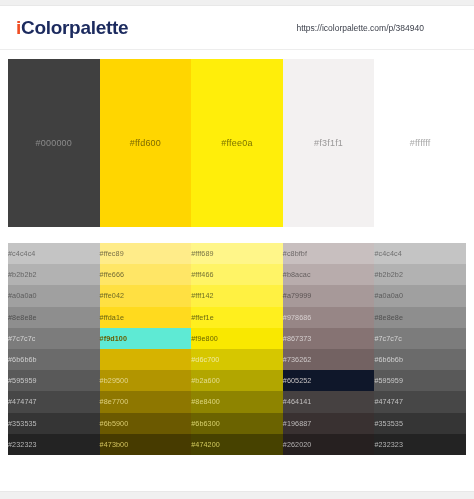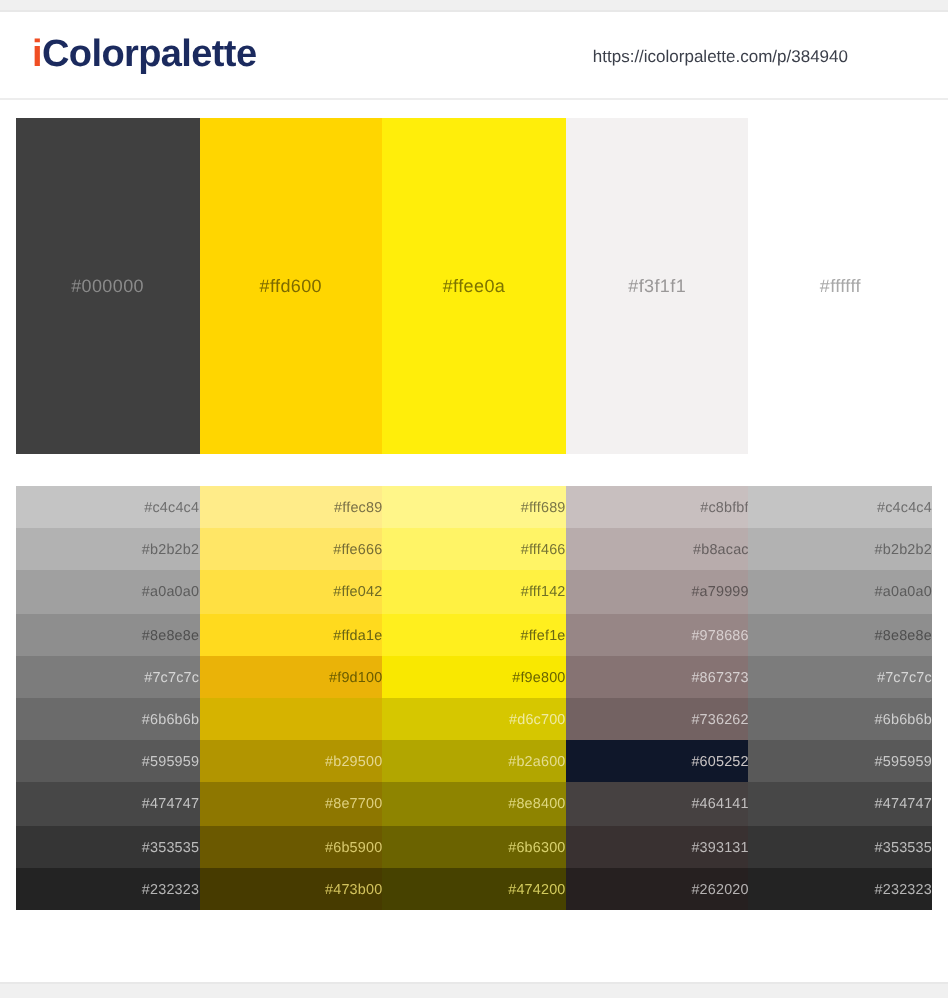--- a/index.html
+++ b/index.html
@@ -77,21 +77,21 @@
     flex-direction: column;
   }
   .grid-row {
     display: flex;
     height: 21.2px;
   }
   .cell {
     flex: 1 1 0;
     display: flex;
     align-items: center;
-    justify-content: flex-end;
+    justify-content: flex-start;
   }
   .cell-label {
     font-size: 7.2px;
     letter-spacing: 0.1px;
     white-space: nowrap;
     user-select: none;
   }
   
   .bottom-strip {
     position: absolute;
@@ -185,37 +185,37 @@
         </div>
         <div class="cell" style="background: rgb(160, 160, 160);">
           <span class="cell-label" style="color: rgb(91, 91, 91);">#a0a0a0</span>
         </div>
       </div>
       <div class="grid-row">
         <div class="cell" style="background: rgb(142, 142, 142);">
           <span class="cell-label" style="color: rgb(79, 79, 79);">#8e8e8e</span>
         </div>
         <div class="cell" style="background: rgb(255, 218, 30);">
-          <span class="cell-label" style="color: rgb(106, 100, 20); margin-left: 13px;">#ffda1e</span>
+          <span class="cell-label" style="color: rgb(106, 100, 20);">#ffda1e</span>
         </div>
         <div class="cell" style="background: rgb(255, 239, 30);">
           <span class="cell-label" style="color: rgb(106, 103, 20);">#ffef1e</span>
         </div>
         <div class="cell" style="background: rgb(151, 134, 134);">
           <span class="cell-label" style="color: rgb(216, 208, 208);">#978686</span>
         </div>
         <div class="cell" style="background: rgb(142, 142, 142);">
           <span class="cell-label" style="color: rgb(79, 79, 79);">#8e8e8e</span>
         </div>
       </div>
       <div class="grid-row">
         <div class="cell" style="background: rgb(124, 124, 124);">
           <span class="cell-label" style="color: rgb(214, 214, 214);">#7c7c7c</span>
         </div>
-        <div class="cell" style="background: #eab308;">
+        <div class="cell" style="background: #5eead4; font-weight: bold;">
           <span class="cell-label" style="color: rgb(106, 92, 0);">#f9d100</span>
         </div>
         <div class="cell" style="background: rgb(249, 232, 0);">
           <span class="cell-label" style="color: rgb(106, 102, 0);">#f9e800</span>
         </div>
         <div class="cell" style="background: rgb(134, 115, 115);">
           <span class="cell-label" style="color: rgb(214, 208, 208);">#867373</span>
         </div>
         <div class="cell" style="background: rgb(124, 124, 124);">
           <span class="cell-label" style="color: rgb(214, 214, 214);">#7c7c7c</span>
@@ -276,21 +276,21 @@
         <div class="cell" style="background: rgb(53, 53, 53);">
           <span class="cell-label" style="color: rgb(188, 188, 188);">#353535</span>
         </div>
         <div class="cell" style="background: rgb(107, 89, 0);">
           <span class="cell-label" style="color: rgb(216, 201, 109);">#6b5900</span>
         </div>
         <div class="cell" style="background: rgb(107, 99, 0);">
           <span class="cell-label" style="color: rgb(216, 209, 109);">#6b6300</span>
         </div>
         <div class="cell" style="background: rgb(57, 49, 49);">
-          <span class="cell-label" style="color: rgb(188, 185, 185);">#393131</span>
+          <span class="cell-label" style="color: rgb(188, 185, 185);">#196887</span>
         </div>
         <div class="cell" style="background: rgb(53, 53, 53);">
           <span class="cell-label" style="color: rgb(188, 188, 188);">#353535</span>
         </div>
       </div>
       <div class="grid-row">
         <div class="cell" style="background: rgb(35, 35, 35);">
           <span class="cell-label" style="color: rgb(181, 181, 181);">#232323</span>
         </div>
         <div class="cell" style="background: rgb(71, 59, 0);">

